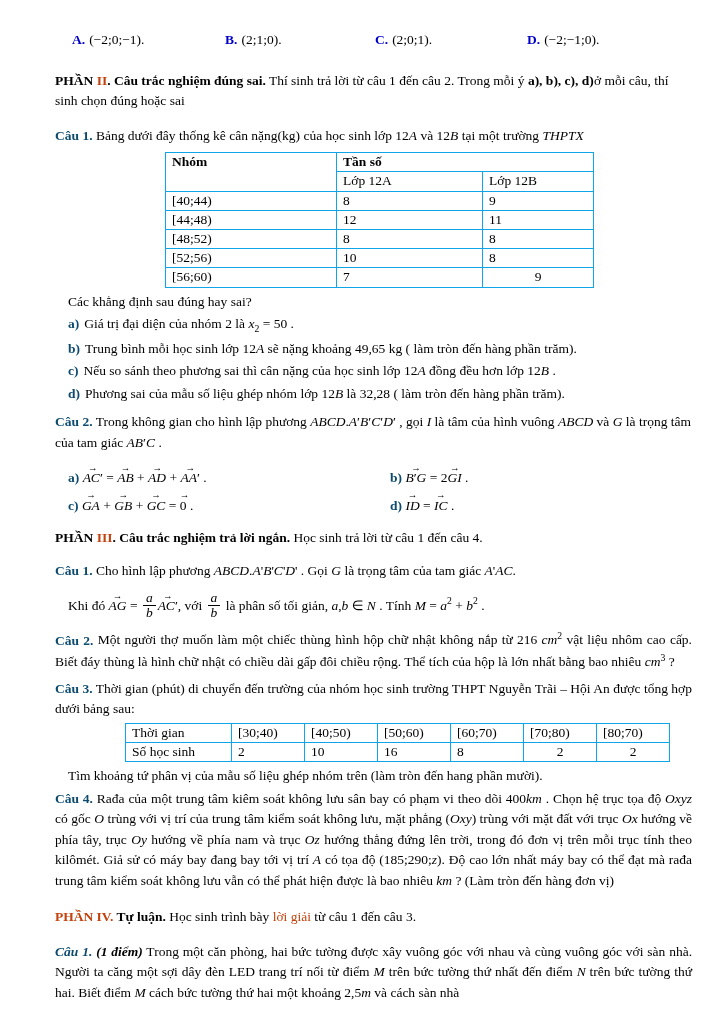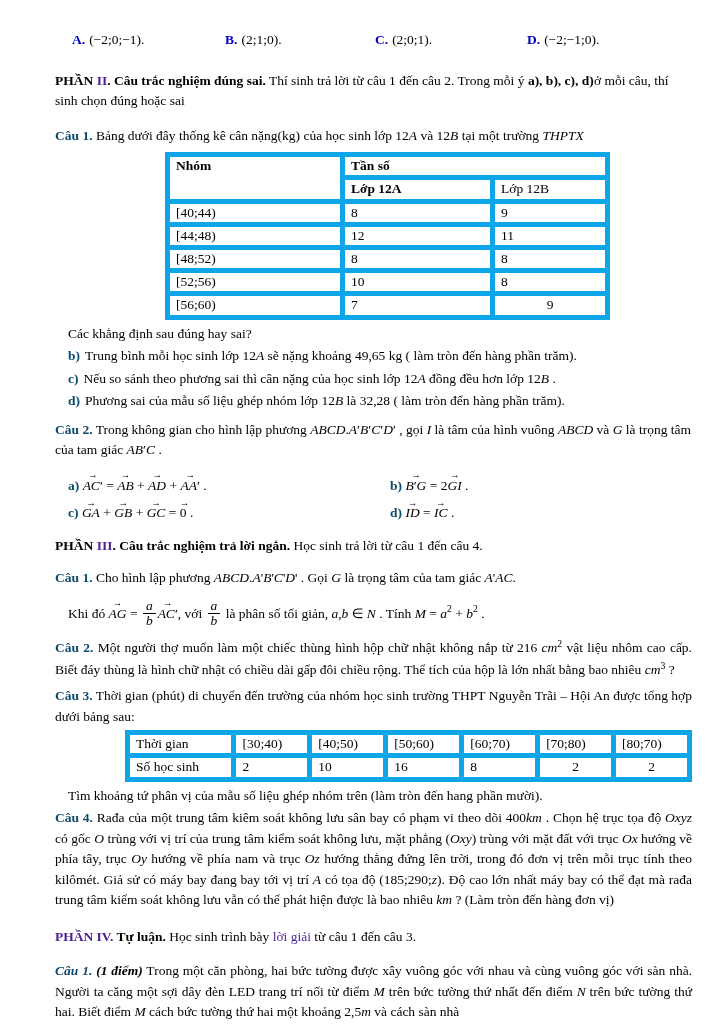--- a/index.html
+++ b/index.html
@@ -2,37 +2,37 @@
 <html><head>
 <meta charset="utf-8">
 <style>
   html,body { margin:0; padding:0; background:#888; }
   .page {
     width:725px; height:1024px; margin:0 auto; background:#ffffff;
     box-sizing:border-box; padding:26px 33px 0 55px;
     font-family:"Liberation Serif", serif; font-size:13.5px; line-height:1.52; color:#000;
     overflow:hidden;
   }
-  .blue { color:#4c1d95; }
+  .blue { color:#c2410c; }
   .qlabel { color:#0c4a6e; font-weight:bold; }
   .qlabel.it { font-style:italic; }
   b, .b { font-weight:bold; }
   p.para { margin:0 0 6px 0; }
   .ind { padding-left:13px; }
   .just { text-align:justify; }
 
   
   .mcq-row { display:flex; padding-left:17px; margin:4px 0 20px 0; }
   .mcq-opt.w1 { width:153px; } .mcq-opt.w2 { width:150px; } .mcq-opt.w3 { width:152px; }
   .olabel { color:#0000cc; font-weight:bold; margin-right:4px; }
 
   
   table.tbl { border-collapse:collapse; margin:2px 0 4px 110px; }
-  table.tbl td { border:5px solid #0ea5e9; padding:0px 6px; line-height:1.35; vertical-align:top; }
-  table.tbl1 td.c1 { width:158px; } table.tbl1 td.c2 { width:133px;font-weight:bold; } table.tbl1 td.c3 { width:98px; }
+  table.tbl td { border:1px solid #0ea5e9; padding:0px 6px; line-height:1.35; vertical-align:top; }
+  table.tbl1 td.c1 { width:158px; } table.tbl1 td.c2 { width:133px; } table.tbl1 td.c3 { width:98px; }
   table.tbl2 { margin-left:70px;border-radius:8px; }
   table.tbl2 td.h { width:93px; }
   table.tbl2 td.v { width:60px; }
   td.ctr { text-align:center; }
 
   
   .stmt { padding-left:13px; margin:2px 0; }
   .stmt .qlabel { margin-right:5px; }
   .grid2 { display:grid; grid-template-columns:322px 1fr; padding-left:13px; row-gap:0; margin:8px 0 12px 0; }
   .mrow { padding-top:7px; }
@@ -98,20 +98,21 @@
     <tr>
           <td>[56;60)</td>
           <td>7</td>
           <td class="ctr">9</td>
         </tr>
   </tbody>
     </table>
 
   <p class="para ind" style="margin-bottom:2px;">Các khẳng định sau đúng hay sai?</p>
 
+  <div class="stmt"><span class="qlabel">a)</span><span>Giá trị đại diện của nhóm 2 là <i>x</i><sub>2</sub> = 50 .</span></div>
   <div class="stmt"><span class="qlabel">b)</span><span>Trung bình mỗi học sinh lớp 12<i>A</i> sẽ nặng khoảng 49,65 kg ( làm tròn đến hàng phần trăm).</span></div>
   <div class="stmt"><span class="qlabel">c)</span><span>Nếu so sánh theo phương sai thì cân nặng của học sinh lớp 12<i>A</i> đồng đều hơn lớp 12<i>B</i> .</span></div>
   <div class="stmt"><span class="qlabel">d)</span><span>Phương sai của mẫu số liệu ghép nhóm lớp 12<i>B</i> là 32,28 ( làm tròn đến hàng phần trăm).</span></div>
 
   <p class="para" style="margin-top:8px;"><span class="qlabel">Câu 2.</span> <span>Trong không gian cho hình lập phương <i>ABCD</i>.<i>A</i>′<i>B</i>′<i>C</i>′<i>D</i>′ , gọi <i>I</i> là tâm của hình vuông <i>ABCD</i> và <i>G</i> là trọng tâm của tam giác <i>AB</i>′<i>C</i> .</span></p>
 
   <div class="grid2">
     <div class="mrow"><span class="qlabel">a)</span> <span><span class="vec"><i>AC</i>′</span> = <span class="vec"><i>AB</i></span> + <span class="vec"><i>AD</i></span> + <span class="vec"><i>AA</i>′</span> .</span></div>
     <div class="mrow"><span class="qlabel">b)</span> <span><span class="vec"><i>B</i>′<i>G</i></span> = 2<span class="vec"><i>GI</i></span> .</span></div>
     <div class="mrow"><span class="qlabel">c)</span> <span><span class="vec"><i>GA</i></span> + <span class="vec"><i>GB</i></span> + <span class="vec"><i>GC</i></span> = <span class="vec">0</span> .</span></div>

